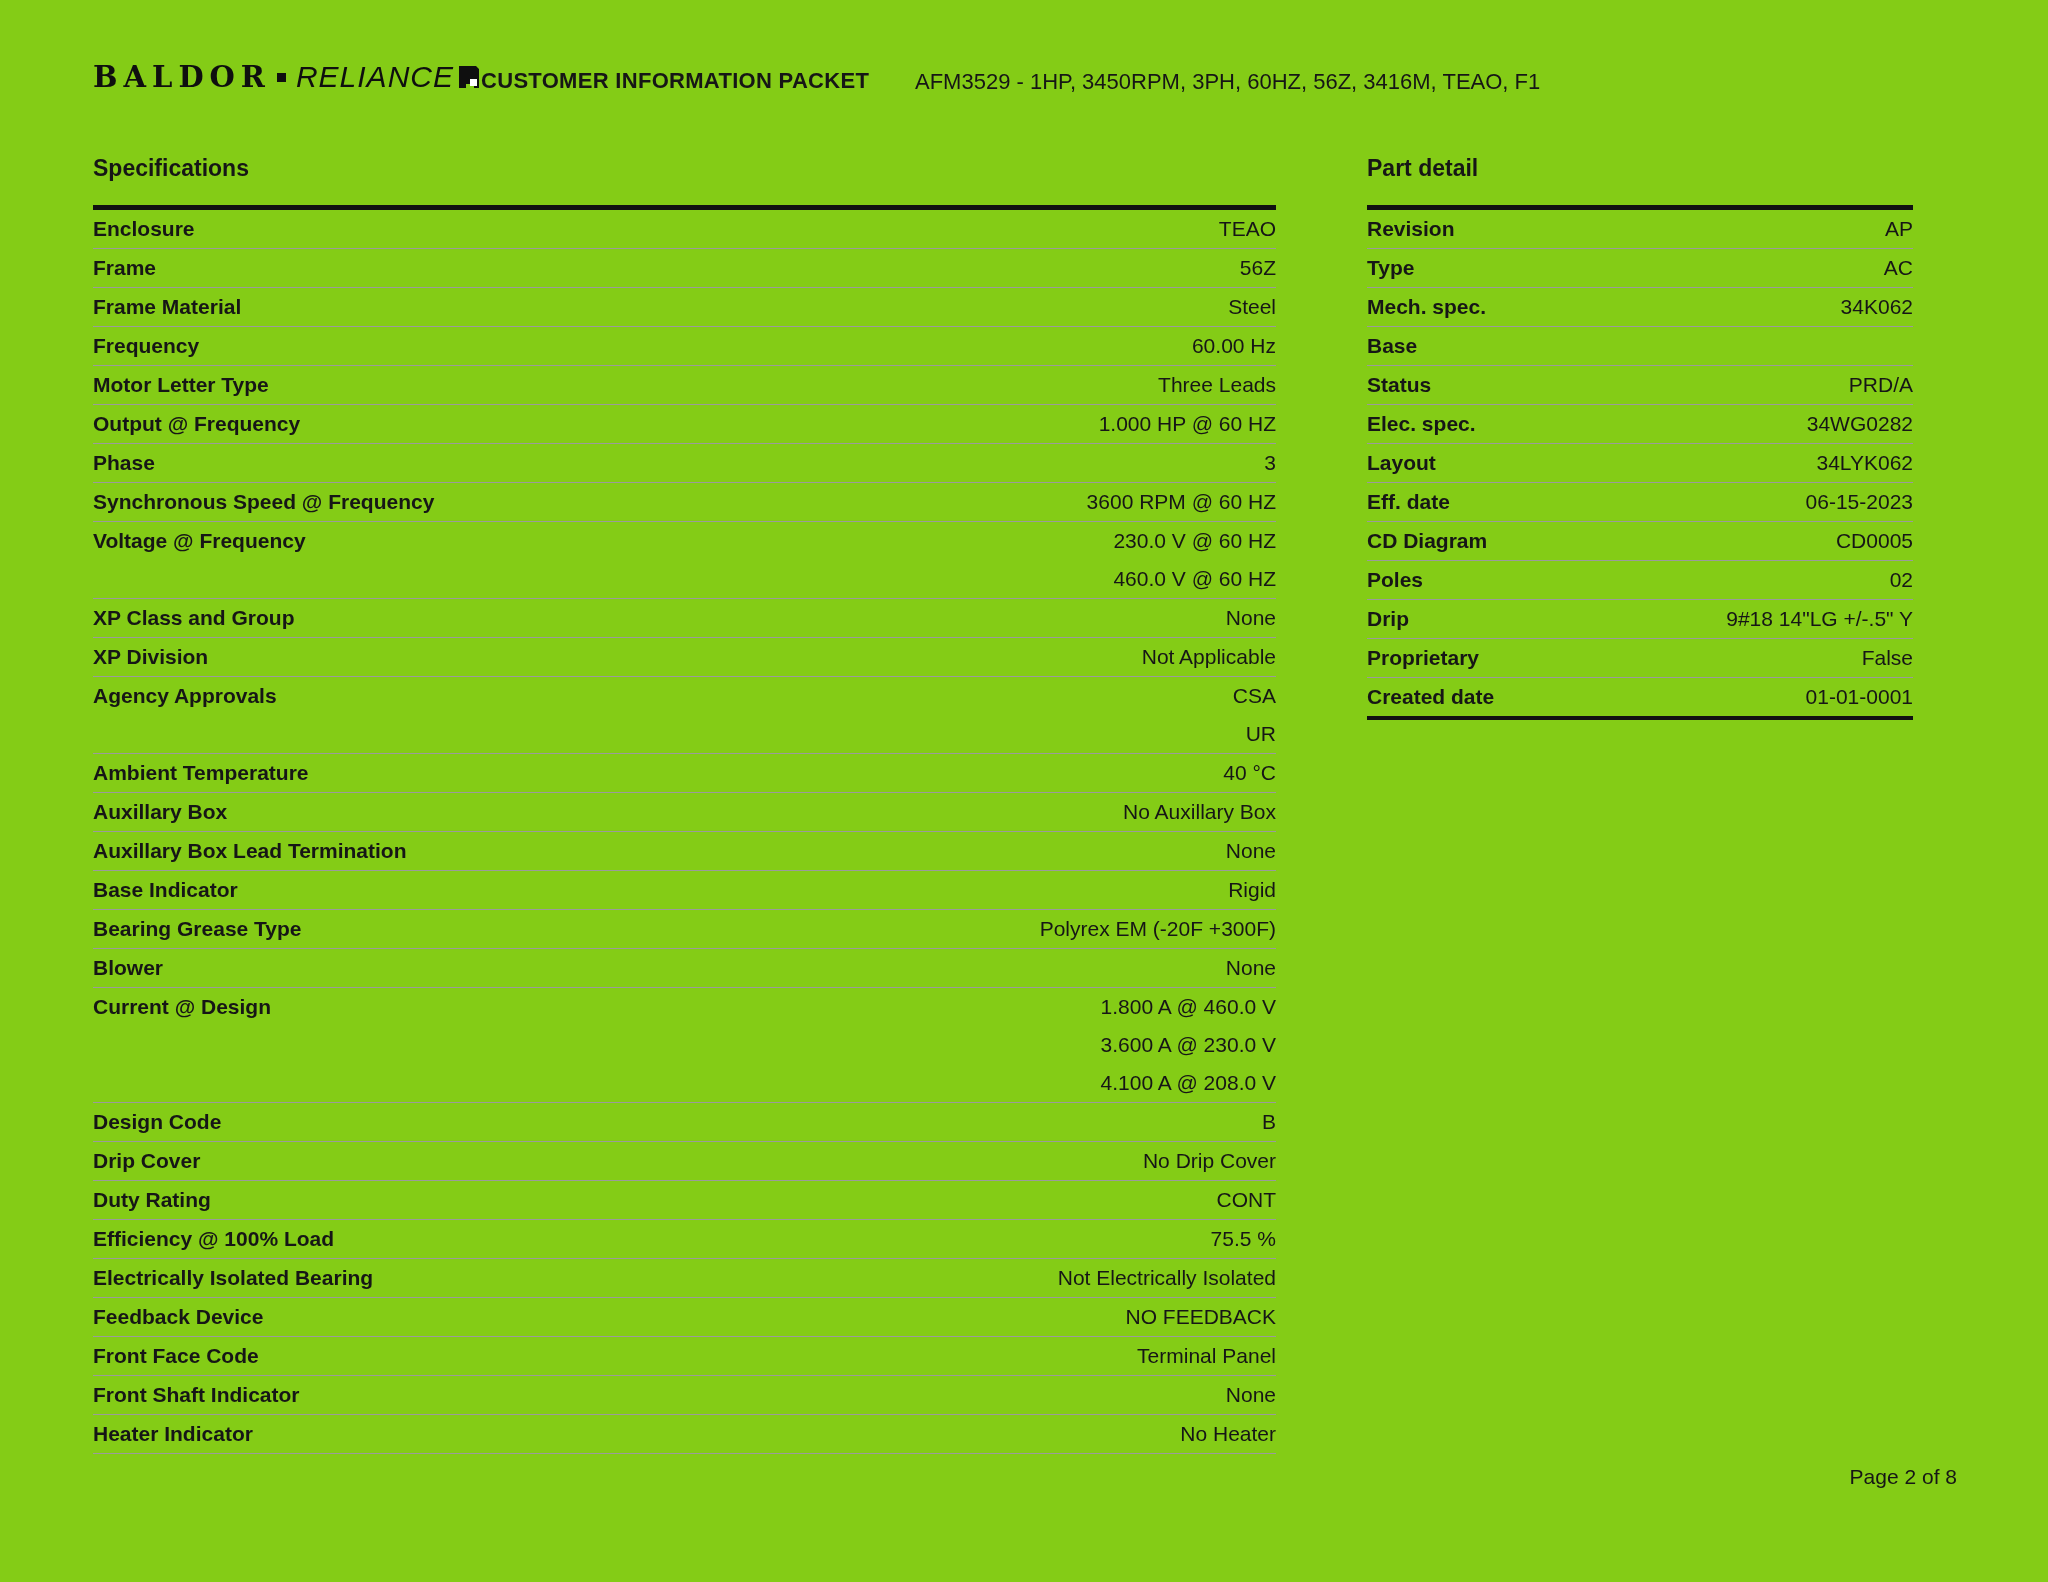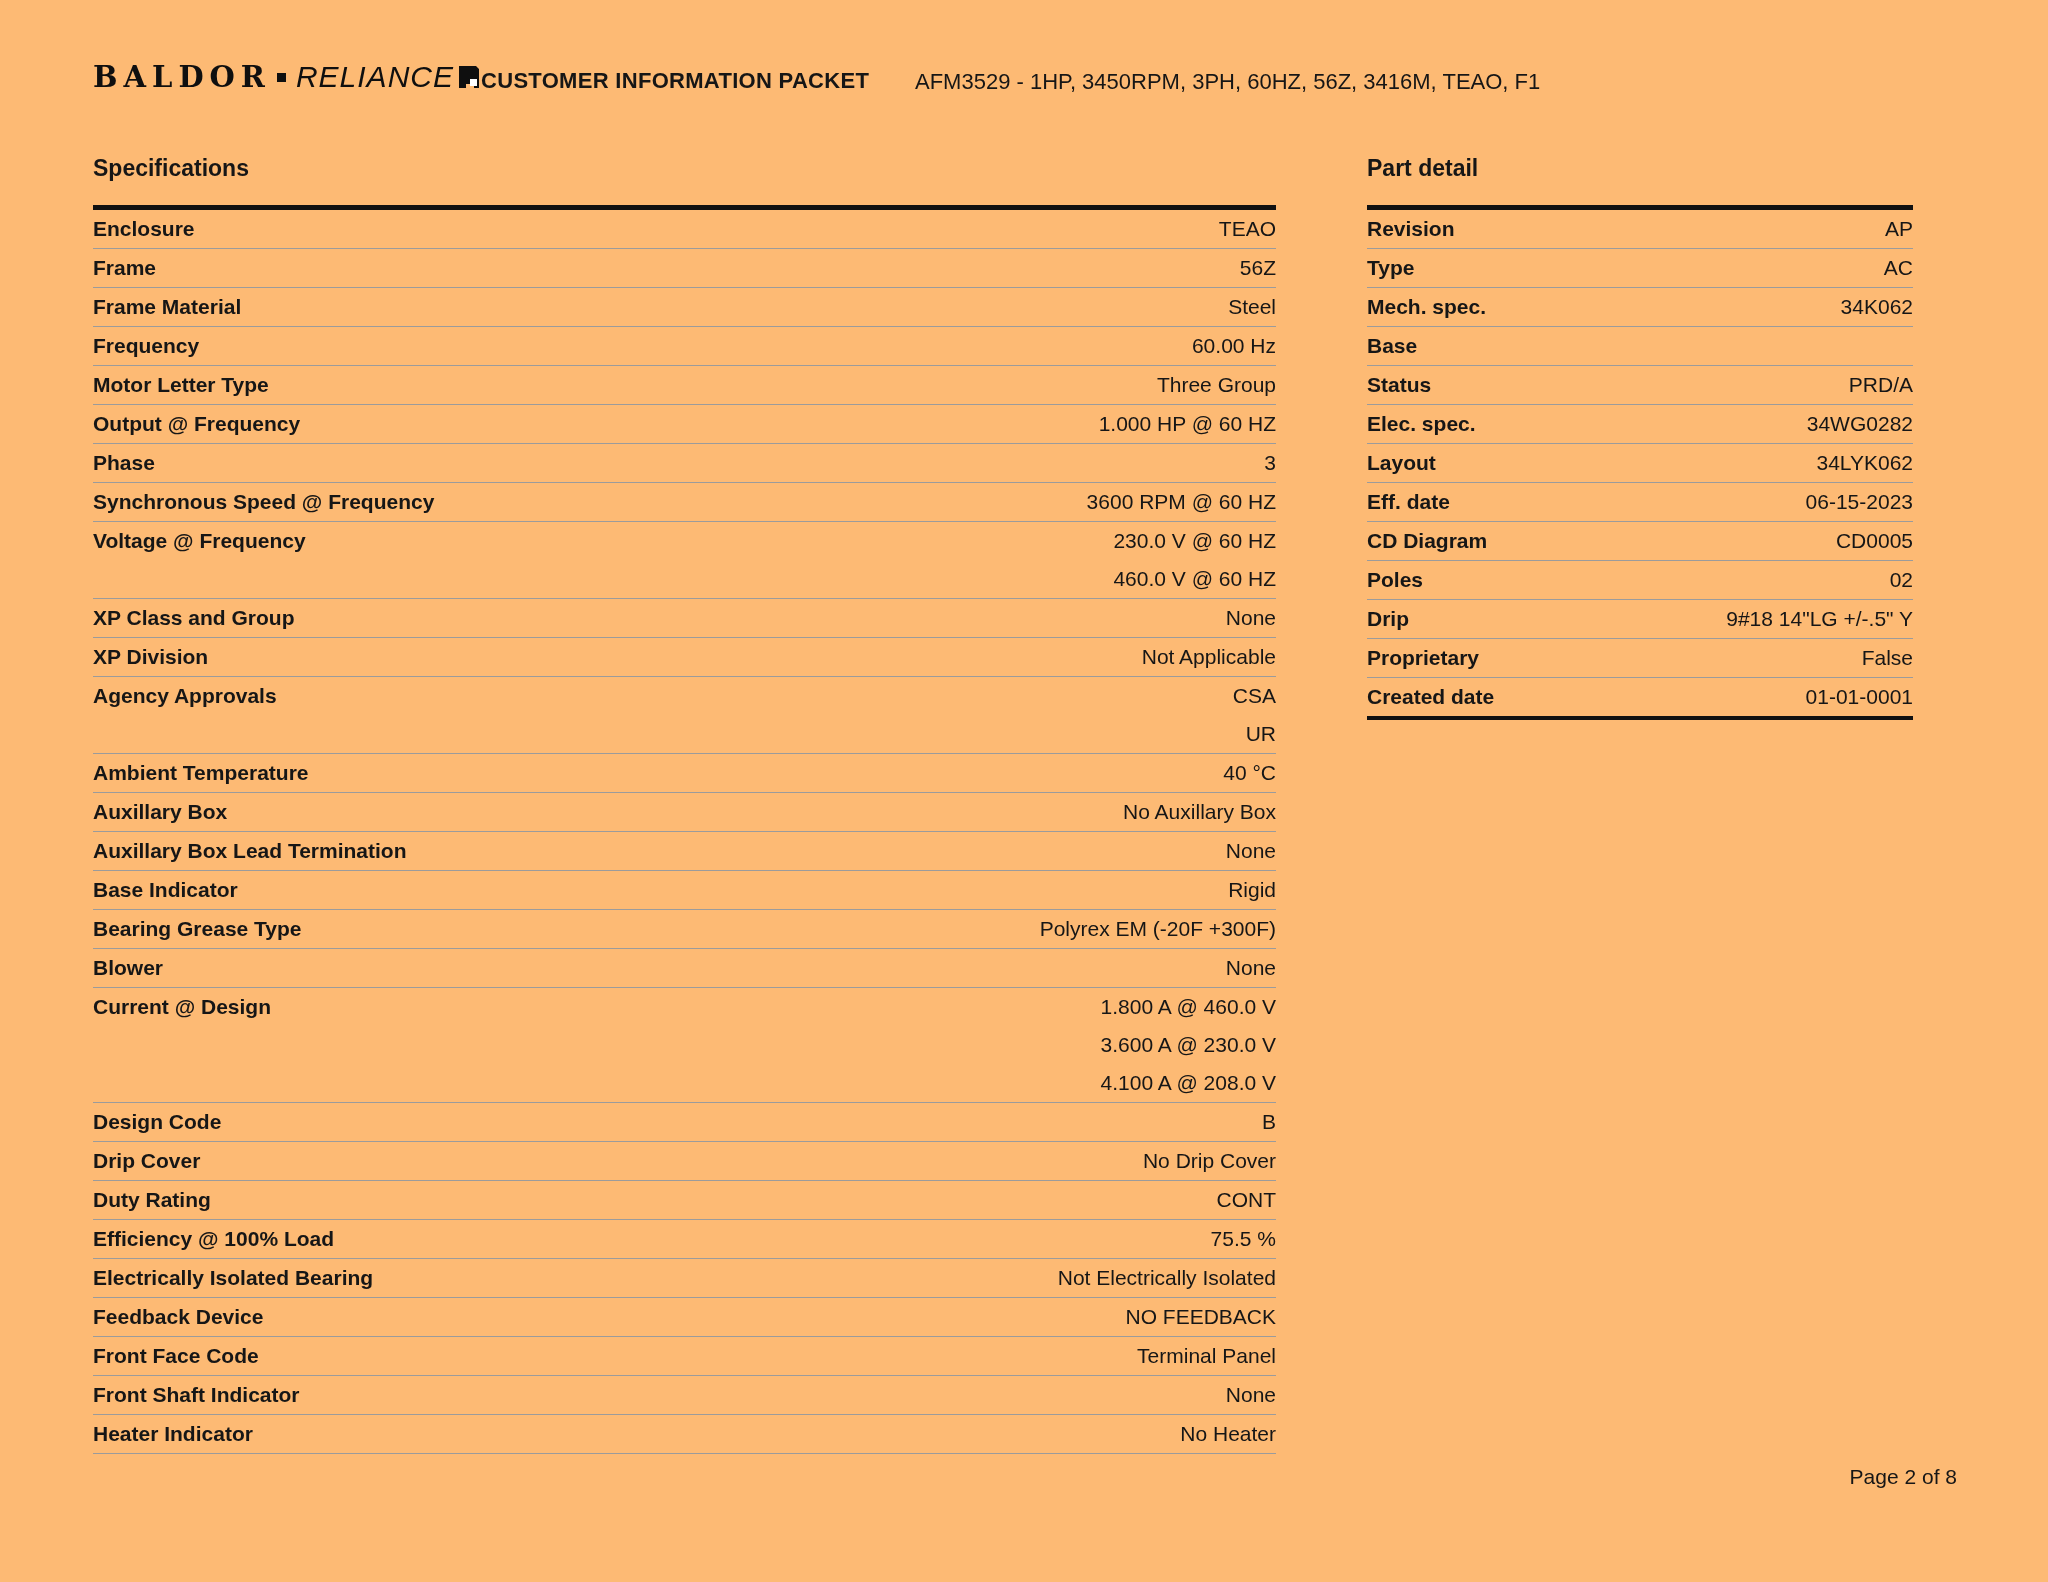--- a/index.html
+++ b/index.html
@@ -1,19 +1,19 @@
 <!DOCTYPE html>
 <html><head>
 <meta charset="utf-8">
 <style>
   html,body { margin:0; padding:0; background:#ffffff; }
   .page {
     position:relative;
     width:2048px; height:1582px;
-    background:#fdba74;
+    background:#84cc16;
     font-family:"Liberation Sans", sans-serif;
     color:#161616;
     overflow:hidden;
   }
 
   
   .logo { position:absolute; left:93px; top:60px; display:flex; align-items:center; white-space:nowrap; }
   .logo-baldor {
     font-family:"DejaVu Serif", serif;
     font-weight:bold; font-size:29px; letter-spacing:6px; color:#0f0f0f;
@@ -101,21 +101,21 @@
       </div>
       <div class="trow">
         <div class="tlabel">Frequency</div>
         <div class="tvalues">
           <div class="tvalue">60.00 Hz</div>
         </div>
       </div>
       <div class="trow">
         <div class="tlabel">Motor Letter Type</div>
         <div class="tvalues">
-          <div class="tvalue">Three Group</div>
+          <div class="tvalue">Three Leads</div>
         </div>
       </div>
       <div class="trow">
         <div class="tlabel">Output @ Frequency</div>
         <div class="tvalues">
           <div class="tvalue">1.000 HP @ 60 HZ</div>
         </div>
       </div>
       <div class="trow">
         <div class="tlabel">Phase</div>

